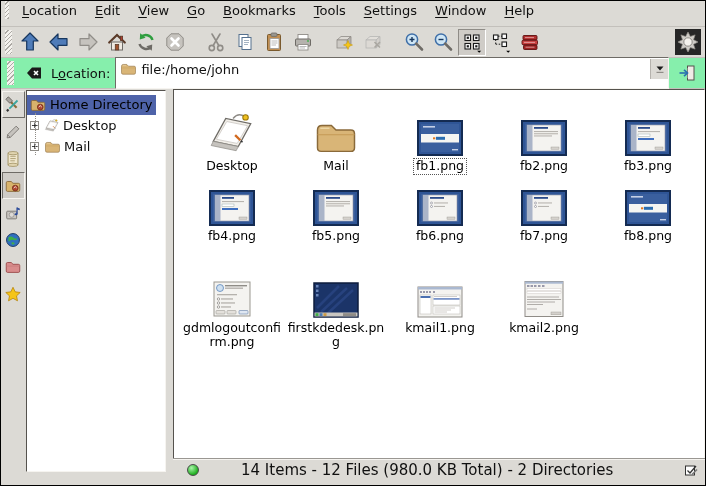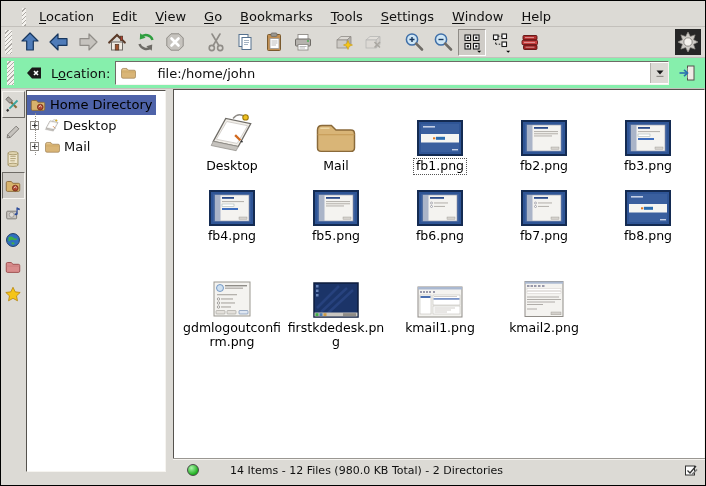--- a/index.html
+++ b/index.html
@@ -4,21 +4,21 @@
 <style>
   html,body{margin:0;padding:0;background:#888;}
   .window{width:706px;height:486px;box-sizing:border-box;border:1px solid #000;
     background:#dcdad5;display:flex;flex-direction:column;
     font-family:"DejaVu Sans","Liberation Sans",sans-serif;font-size:13px;color:#101010;
     -webkit-user-select:none;user-select:none;}
   .icn{display:inline-flex;line-height:0;}
   .icn svg{display:block;}
 
   
-  .menubar{height:25px;display:flex;align-items:flex-end;padding:0 21px;
+  .menubar{height:25px;display:flex;align-items:flex-start;padding:0 4px;
     border-bottom:1px solid #c3c0bb;background:#dcdad5;}
   .menubar .mhandle{width:4px;height:18px;margin-right:4px;
     background:repeating-linear-gradient(135deg,#f4f2ee 0 2px,#aca9a4 2px 3px);}
   .menu-item{padding:2px 9px;white-space:nowrap;cursor:default;}
   .menu-item u{text-underline-offset:2px;}
 
   
   .toolbar{height:30px;display:flex;align-items:center;gap:1px;padding:0 3px;
     border-bottom:1px solid #c3c0bb;background:#dcdad5;}
   .thandle{width:7px;height:24px;margin:0 3px 0 1px;
@@ -26,22 +26,22 @@
   .tb-btn{width:28px;height:27px;display:flex;align-items:center;justify-content:center;
     background:transparent;border:1px solid transparent;padding:0;}
   .tb-btn.pressed{border-color:#8f8c87 #ffffff #ffffff #8f8c87;background:#cfccc7;}
   .tb-btn.gap{margin-left:12px;}
   .gear-box{margin-left:auto;width:28px;height:28px;display:flex;align-items:center;justify-content:center;}
 
   
   .locbar{height:30px;display:flex;align-items:center;gap:5px;padding:0 5px;
     border-bottom:1px solid #c3c0bb;background:#86efac;}
   .loc-label{white-space:nowrap;}
-  .combo{flex:1;height:22px;display:flex;align-items:center;gap:20px;background:#fff;
-    border:1px solid;border-color:#6e6b66 #f6f4f0 #f6f4f0 #6e6b66;padding:0 0 0 4px;justify-content:center;}
+  .combo{flex:1;height:22px;display:flex;align-items:center;gap:4px;background:#fff;
+    border:1px solid;border-color:#6e6b66 #f6f4f0 #f6f4f0 #6e6b66;padding:0 0 8px 4px;justify-content:center;}
   .combo input{flex:1;border:0;outline:0;background:#fff;height:18px;padding:0;
     font:13px "DejaVu Sans","Liberation Sans",sans-serif;color:#101010;}
   .combo-arrow{width:17px;height:20px;display:flex;align-items:center;justify-content:center;
     background:#dcdad5;border-left:1px solid #b5b2ad;}
   .go-btn{width:26px;height:26px;display:flex;align-items:center;justify-content:center;
     background:transparent;border:1px solid transparent;padding:0;}
 
   
   .main{flex:1;display:flex;min-height:0;}
   .side-strip{width:24px;display:flex;flex-direction:column;align-items:center;padding-top:2px;}
@@ -73,21 +73,21 @@
   .r1 .icon-box{height:56px;} .r2 .icon-box{height:40px;} .r3 .icon-box{height:62px;}
   .file-label{font-size:12.5px;text-align:center;max-width:112px;word-break:break-all;
     line-height:1.18;padding:0 2px;color:#000;}
   .file-item.focused .file-label{outline:1px dotted #555;}
 
   
   .statusbar{height:20px;display:flex;align-items:center;background:#dcdad5;
     border-top:1px solid #f6f4f0;box-shadow:0 -1px 0 #9a9792;padding:0 6px;}
   .led{width:10px;height:10px;border-radius:50%;margin-left:8px;
     background:radial-gradient(circle at 35% 30%,#a8f5a8,#1fae1f 70%);border:1px solid #4a4a4a;}
-  .status-text{margin-left:31px;font-size:11px;}
+  .status-text{margin-left:42px;font-size:15px;}
   .flag{margin-left:auto;}
   .bottom-strip{height:5px;background:#dcdad5;}
 </style>
 </head>
 <body>
 
 <div class="window">
 
   <div class="menubar">
     <span class="mhandle"></span>

